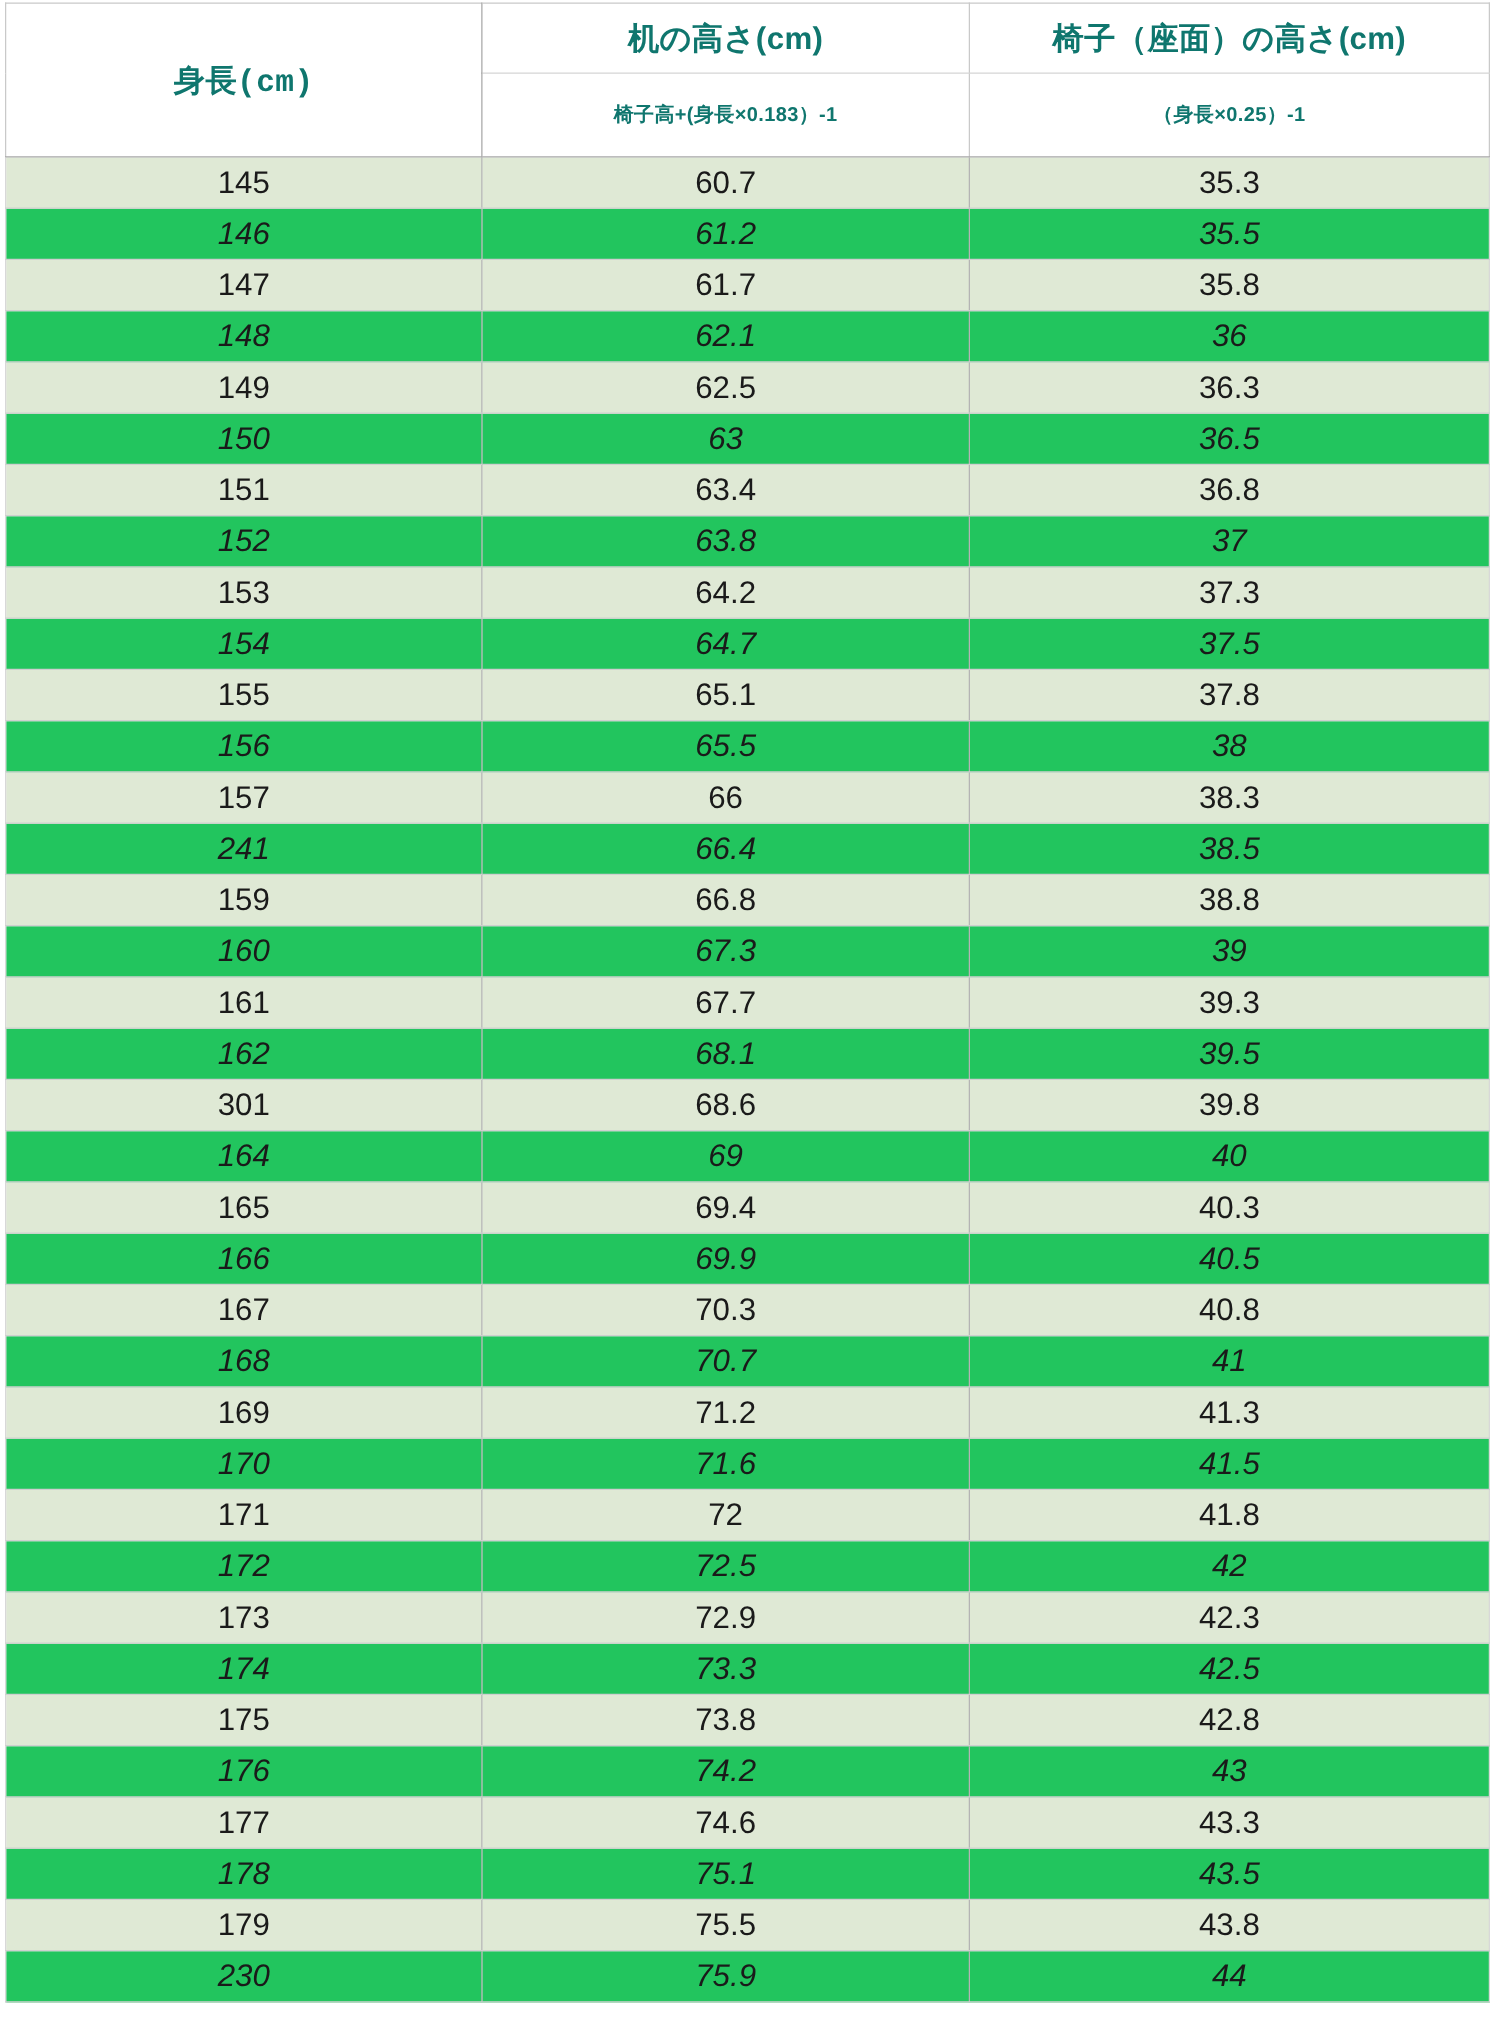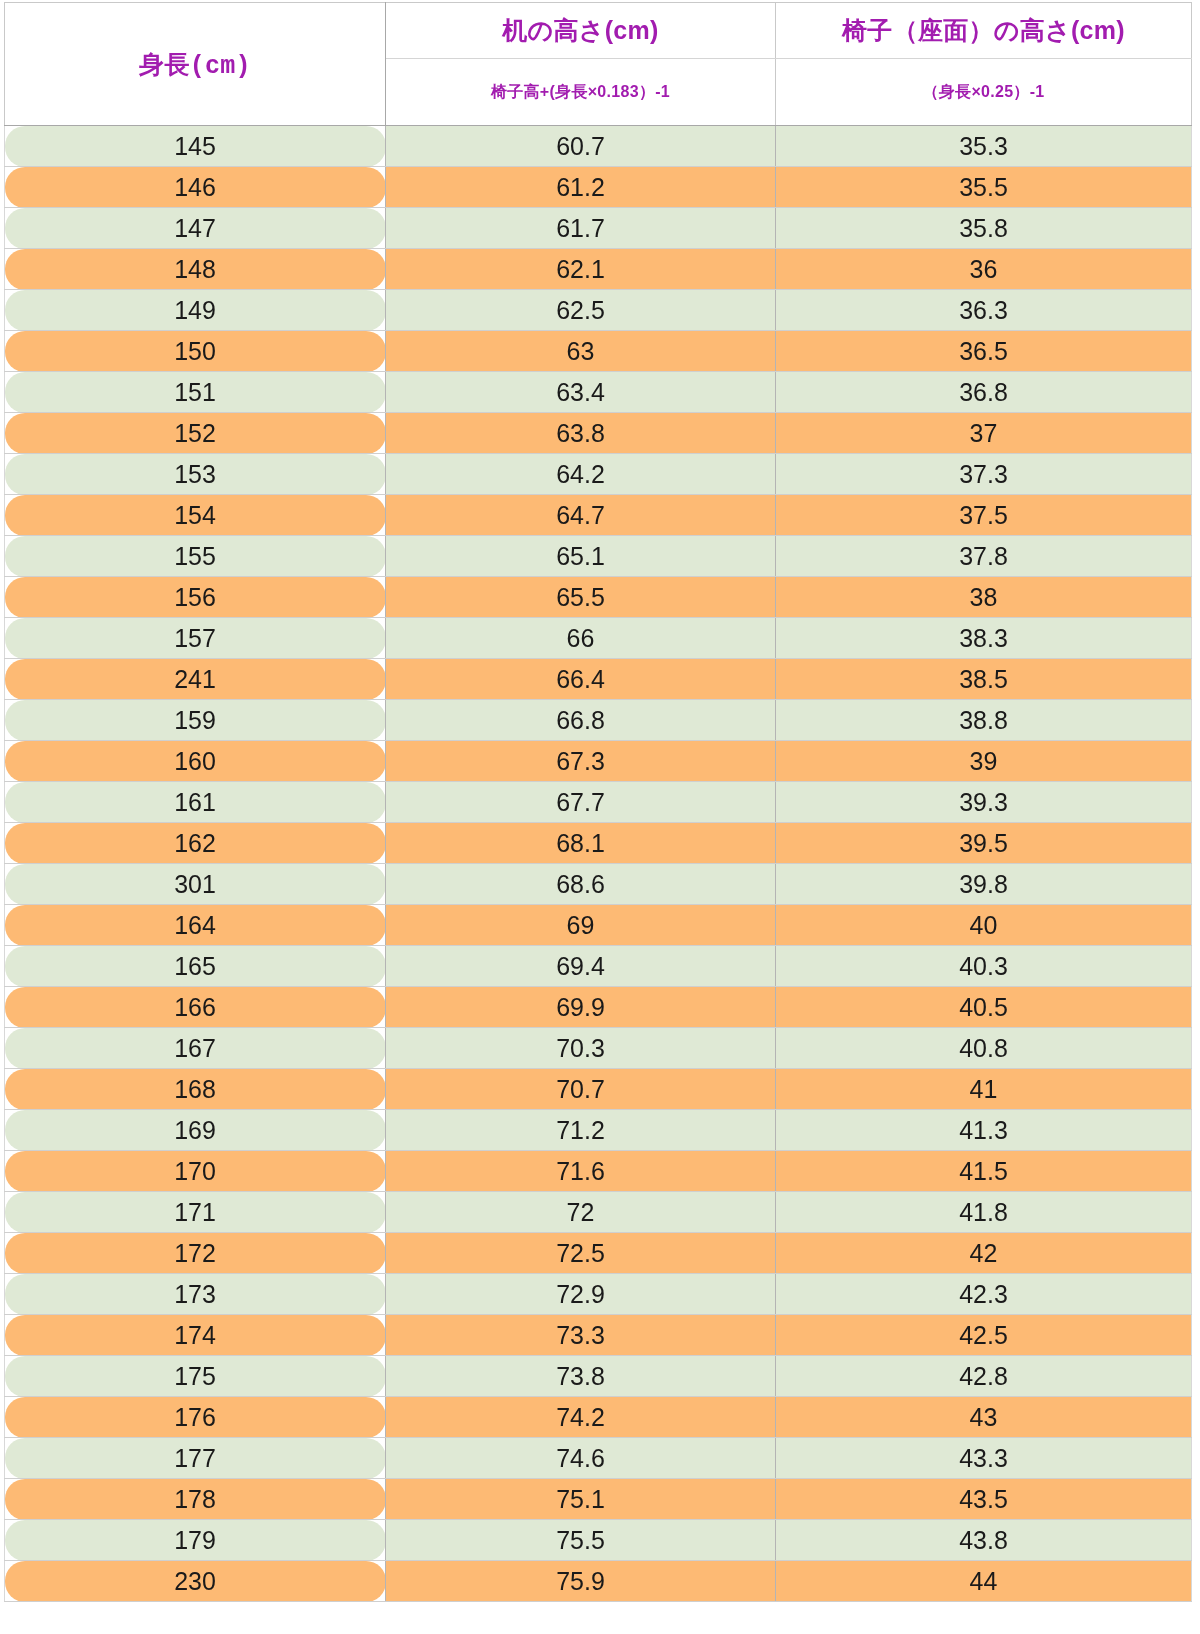--- a/index.html
+++ b/index.html
@@ -32,21 +32,21 @@
 
   table.height-table col.col-height  { width: 381px; }
   table.height-table col.col-desk    { width: 390px; }
   table.height-table col.col-chair   { width: 416px; }
 
   
   thead th {
     background: #ffffff;
     border: 1px solid #c9c9c9;
     font-weight: bold;
-    color: #a21caf;
+    color: #0f766e;
     text-align: center;
     vertical-align: middle;
     padding: 0 4px;
     letter-spacing: .3px;
   }
   thead th.th-tall {
     height: 121px;
     font-size: 25px;
     border-right: 1px solid #a8a8a8;
     border-bottom: 1px solid #a8a8a8;
@@ -72,25 +72,25 @@
     text-align: center;
     vertical-align: middle;
     color: #1a1a1a;
     border-top: 1px solid #cfcfcf;
     border-bottom: 1px solid #cfcfcf;
     border-left: 1px solid #d8d8d8;
     border-right: 1px solid #d8d8d8;
     padding: 0;
     line-height: 40px;
   }
-  tbody td.cell-height { border-right: 1px solid #b4b4b4; border-radius: 20px; }
+  tbody td.cell-height { border-right: 1px solid #b4b4b4; }
   tbody td.cell-desk   { border-right: 1px solid #b4b4b4; }
 
   tbody tr.row-alt td { background: #dfe9d5; }
-  tbody tr.row-plain td { background: #fdba74; }
+  tbody tr.row-plain td { background: #22c55e; font-style: italic; }
 </style>
 </head>
 <body>
 
 <div class="table-wrap">
   <table class="height-table">
     <colgroup>
       <col class="col-height">
       <col class="col-desk">
       <col class="col-chair">

